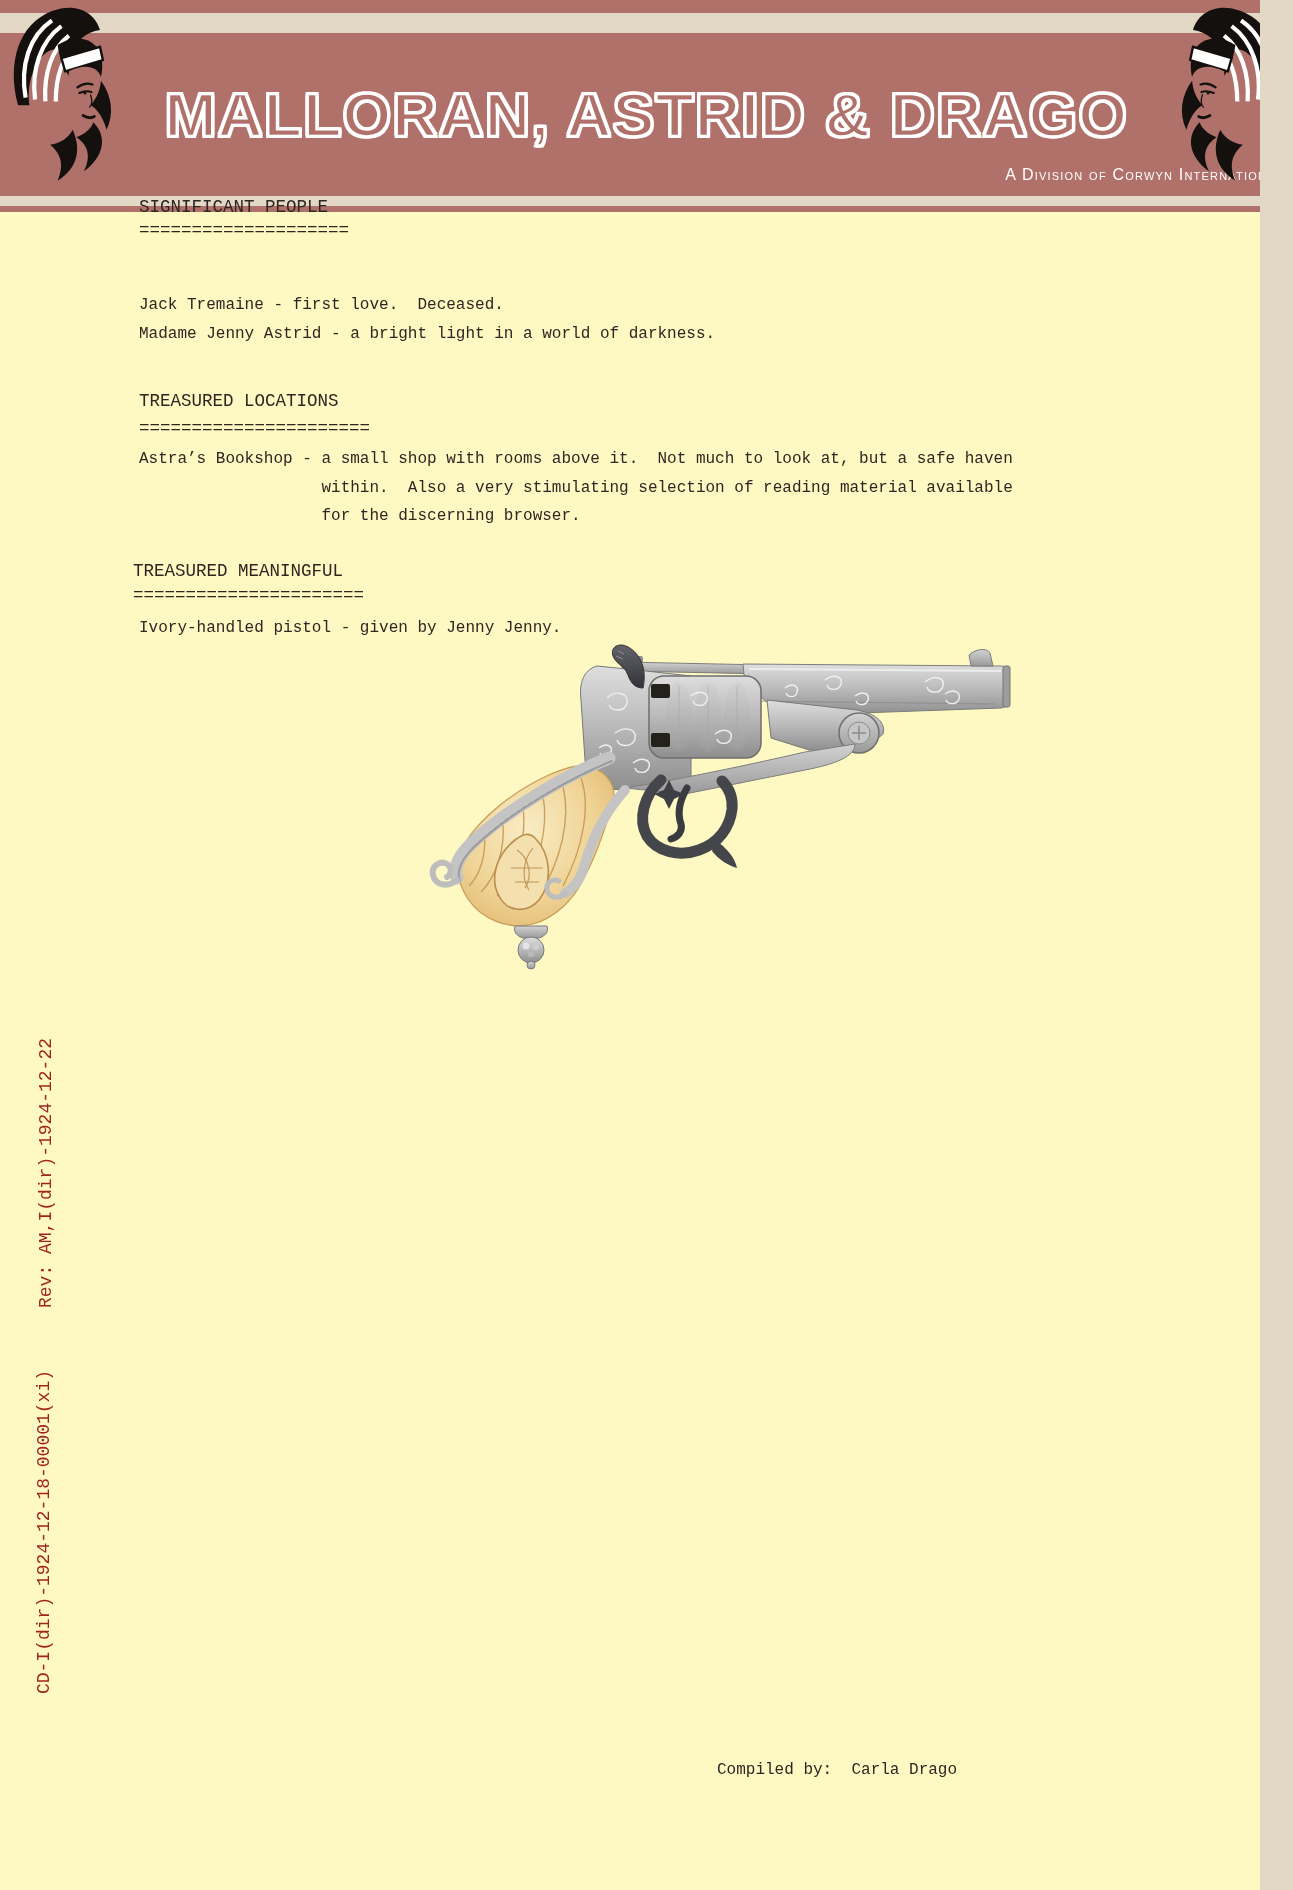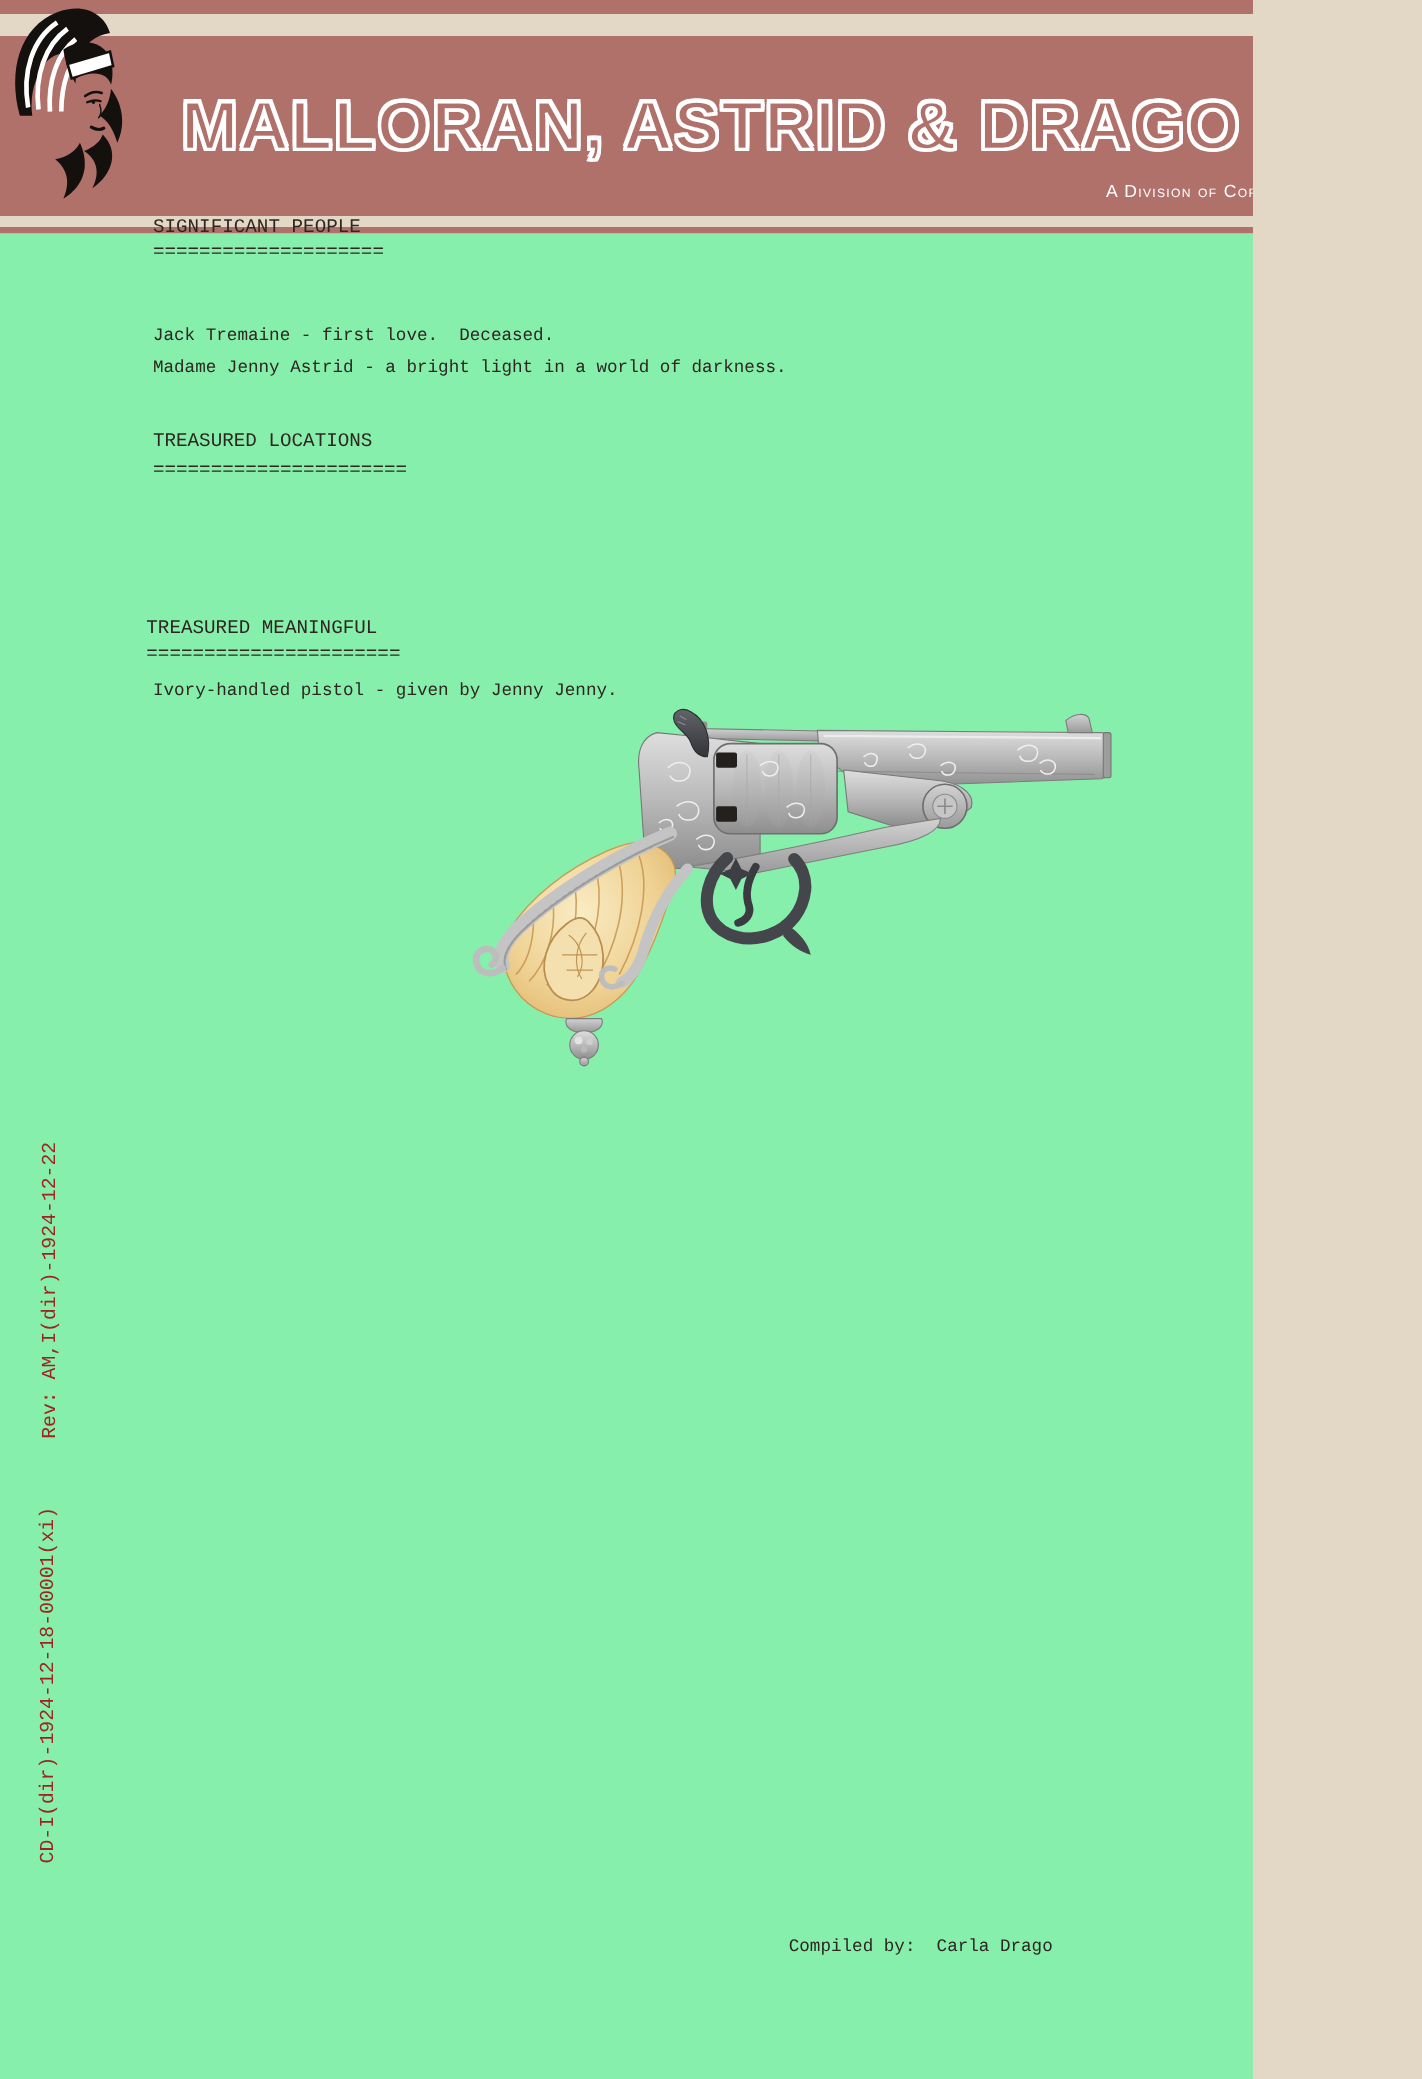--- a/index.html
+++ b/index.html
@@ -1,16 +1,16 @@
 <!DOCTYPE html>
 <html><head>
 <meta charset="utf-8">
 <style>
   html,body{margin:0;padding:0;background:#e3d8c6;}
-  .page{position:relative;width:1139px;height:1890px;background:#86efac;overflow:hidden;
+  .page{position:relative;width:1260px;height:1890px;background:#fef9c3;overflow:hidden;
         font-family:"Liberation Mono",monospace;color:#2e2621;}
 
   
   .header{position:absolute;left:0;top:0;width:1293px;height:212px;
     background:linear-gradient(to bottom,
       #b0716b 0,#b0716b 13px,
       #e3d8c6 13px,#e3d8c6 33px,
       #b0716b 33px,#b0716b 196px,
       #e3d8c6 196px,#e3d8c6 206px,
       #b0716b 206px,#b0716b 212px);}
@@ -101,20 +101,23 @@
     </svg>
   </div>
 
   <div class="sec-title" style="left:139px;top:196px">SIGNIFICANT PEOPLE</div>
   <div class="sec-eq" style="left:139px;top:222px">====================</div>
   <pre class="sec-body" style="left:139px;top:291px">Jack Tremaine - first love.  Deceased.
 Madame Jenny Astrid - a bright light in a world of darkness.</pre>
 
   <div class="sec-title" style="left:139px;top:390px">TREASURED LOCATIONS</div>
   <div class="sec-eq" style="left:139px;top:420px">======================</div>
+  <pre class="sec-body" style="left:139px;top:445px">Astra’s Bookshop - a small shop with rooms above it.  Not much to look at, but a safe haven
+                   within.  Also a very stimulating selection of reading material available
+                   for the discerning browser.</pre>
 
   <div class="sec-title" style="left:133px;top:560px">TREASURED MEANINGFUL</div>
   <div class="sec-eq" style="left:133px;top:587px">======================</div>
   <pre class="sec-body" style="left:139px;top:614px">Ivory-handled pistol - given by Jenny Jenny.</pre>
 
   <svg class="gun" viewBox="0 0 640 332">
     <defs>
       <linearGradient id="met" x1="0" y1="0" x2="0" y2="1">
         <stop offset="0" stop-color="#dedede"></stop>
           <stop offset=".5" stop-color="#b9b9b9"></stop>

